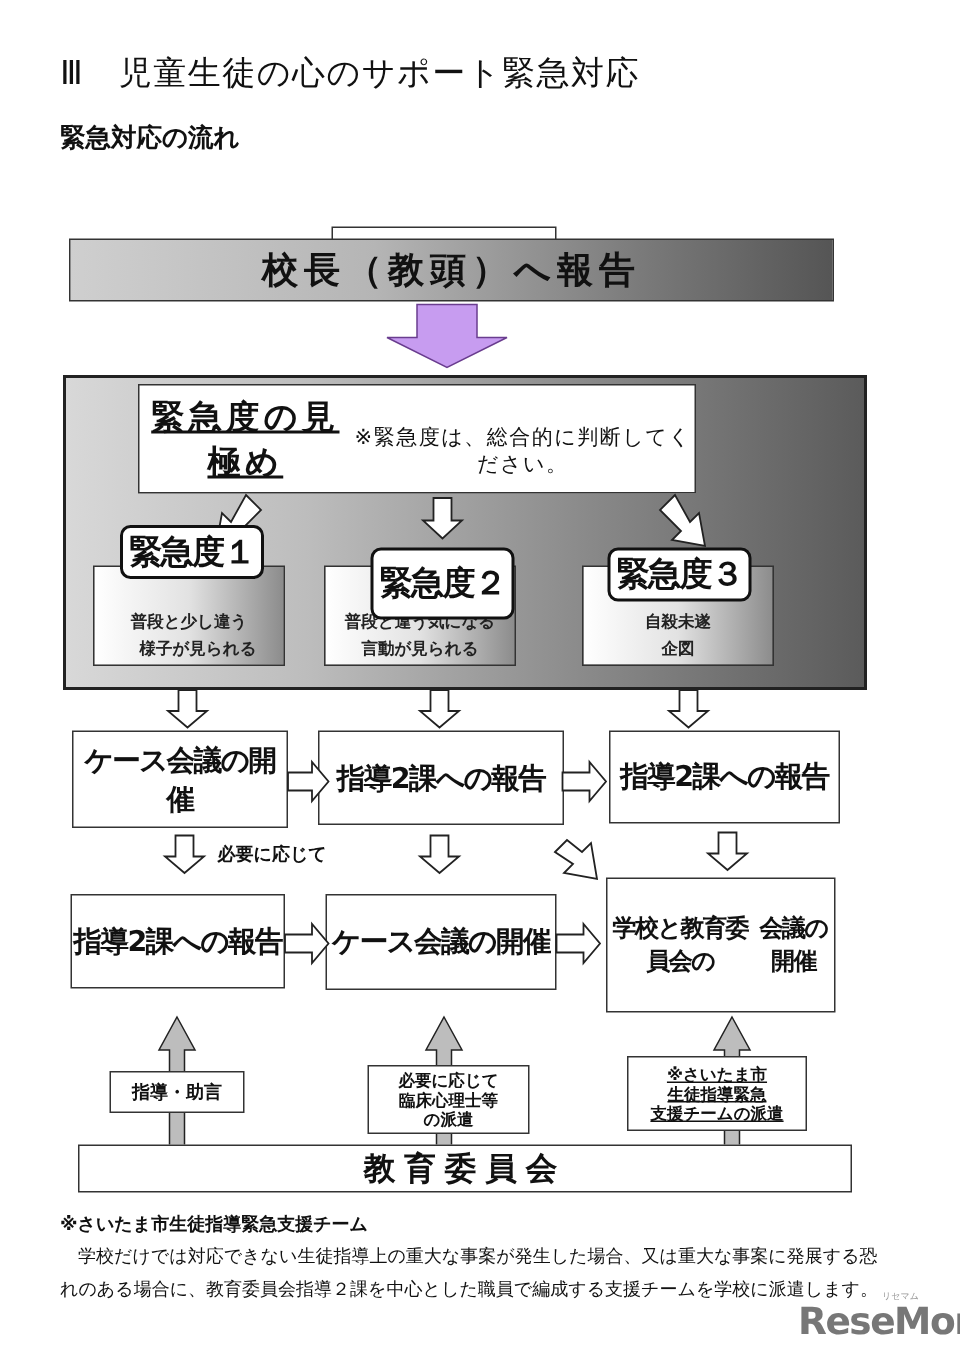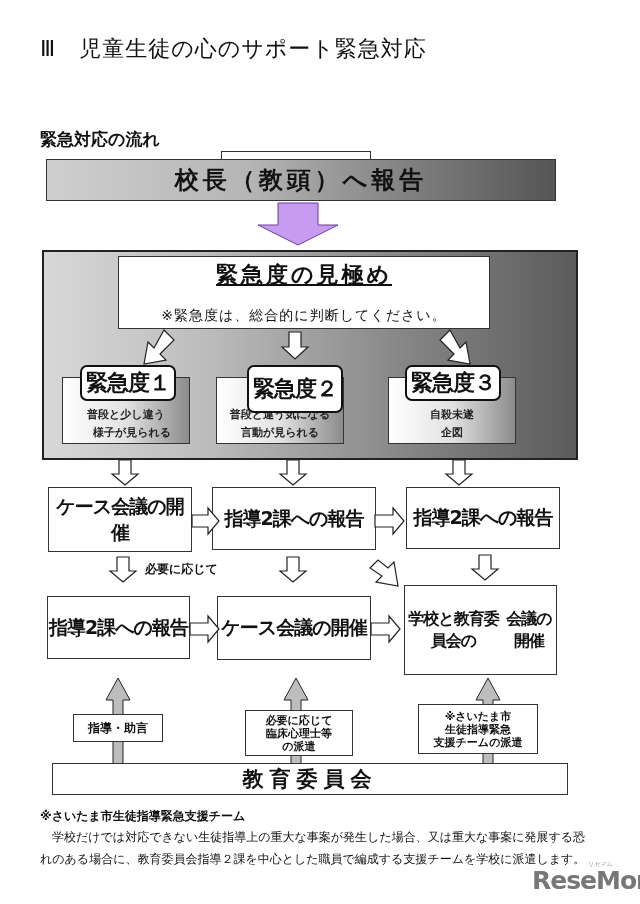--- a/index.html
+++ b/index.html
@@ -1,24 +1,24 @@
 <!DOCTYPE html>
 <html><head>
 <meta charset="utf-8">
 <style>
   html,body{margin:0;padding:0;background:#fff;}
   body{width:640px;height:904px;position:relative;overflow:hidden;font-family:"DejaVu Sans","Liberation Sans",sans-serif;color:#111;}
   .abs{position:absolute;}
   .title{left:40px;top:34px;font-size:22px;font-weight:normal;letter-spacing:1px;}
-  .subtitle{left:40px;top:80px;font-size:17px;font-weight:bold;margin-top:48px;}
+  .subtitle{left:40px;top:80px;font-size:17px;font-weight:bold;}
   .box{position:absolute;border:1.5px solid #333;background:#fff;box-sizing:border-box;display:flex;align-items:center;justify-content:center;text-align:center;}
   .crisis{left:221px;top:115px;width:150px;height:39px;font-size:20px;font-style:italic;font-weight:bold;margin-top:36px;}
   .report-bar{left:46px;top:159px;width:510px;height:42px;background:linear-gradient(90deg,#cfcfcf 0%,#b5b5b5 40%,#7a7a7a 75%,#555 100%);font-size:24px;font-weight:bold;letter-spacing:4px;}
   .panel{left:42px;top:250px;width:536px;height:210px;border:2px solid #222;background:linear-gradient(90deg,#d8d8d8 0%,#bdbdbd 30%,#8a8a8a 65%,#5b5b5b 100%);box-sizing:border-box;}
-  .assess{left:118px;top:256px;width:372px;height:73px;flex-direction:column;}
+  .assess{left:92px;top:256px;width:372px;height:73px;flex-direction:row;}
   .assess-title{font-size:22px;font-weight:bold;text-decoration:underline;letter-spacing:3px;}
   .assess-note{font-size:14px;margin-top:17px;letter-spacing:1px;}
   .level-card{position:absolute;border:1.5px solid #333;box-sizing:border-box;background:linear-gradient(90deg,#fff 0%,#e2e2e2 50%,#8c8c8c 100%);}
   .level-tag{position:absolute;background:#fff;border:2px solid #111;border-radius:7px;font-weight:900;font-size:22px;display:flex;align-items:center;justify-content:center;letter-spacing:-1px;box-sizing:border-box;}
   .level-desc{position:absolute;left:0;right:0;text-align:center;font-size:11px;line-height:18px;font-weight:bold;color:#222;}
   .flow{font-size:19px;font-weight:900;letter-spacing:-1px;}
   .flow3{font-size:16px;font-weight:900;line-height:22px;letter-spacing:-1px;}
   .label-small{font-size:11px;font-weight:900;line-height:13px;}
   .board{left:52px;top:763px;width:516px;height:32px;font-size:21px;font-weight:900;letter-spacing:6px;}
   .note-head{left:40px;top:808px;font-size:12px;font-weight:bold;}
@@ -54,21 +54,21 @@
   <polygon points="7,0 19,0 19,15 26,15 13,27 0,15 7,15" fill="#fff" stroke="#222" stroke-width="1.2"></polygon>
 </svg>
 <svg style="left:440px;top:330px;" width="36" height="36">
   <polygon points="10,0 0,10 14,24 8,30 30,34 26,12 20,18" fill="#fff" stroke="#222" stroke-width="1.2"></polygon>
 </svg>
 
 <div class="level-card" style="left:62px;top:377px;width:128px;height:67px;">
   <div class="level-desc" style="top:28px;">普段と少し違う</div>
   <div class="level-desc" style="top:46px;margin-left:12px;">様子が見られる</div>
 </div>
-<div class="level-tag" style="left:80px;top:365px;width:96px;height:36px;">緊急度１</div>
+<div class="level-tag" style="left:80px;top:350px;width:96px;height:36px;">緊急度１</div>
 
 <div class="level-card" style="left:216px;top:377px;width:128px;height:67px;">
   <div class="level-desc" style="top:28px;">普段と違う気になる</div>
   <div class="level-desc" style="top:46px;">言動が見られる</div>
 </div>
 <div class="level-tag" style="left:247px;top:365px;width:96px;height:48px;">緊急度２</div>
 
 <div class="level-card" style="left:388px;top:377px;width:128px;height:67px;">
   <div class="level-desc" style="top:28px;">自殺未遂</div>
   <div class="level-desc" style="top:46px;">企図</div>
@@ -133,21 +133,21 @@
 <svg style="left:476px;top:678px;" width="24" height="86">
     <polygon points="12,0 24,22 17,22 17,86 7,86 7,22 0,22" fill="#bdbdbd" stroke="#222" stroke-width="1"></polygon>
   </svg>
 
 <div class="box label-small" style="left:73px;top:714px;width:90px;height:28px;font-size:12px;">指導・助言</div>
 <div class="box label-small" style="left:245px;top:710px;width:108px;height:46px;flex-direction:column;">
   <div>必要に応じて</div>
   <div>臨床心理士等</div>
   <div>の派遣</div>
 </div>
-<div class="box label-small" style="left:418px;top:704px;width:120px;height:50px;flex-direction:column;">
+<div class="box label-small" style="left:418px;top:704px;width:120px;height:50px;flex-direction:column;text-decoration:underline;">
   <div>※さいたま市</div>
   <div>生徒指導緊急</div>
   <div>支援チームの派遣</div>
 </div>
 
 <div class="box board">教育委員会</div>
 
 <div class="abs note-head">※さいたま市生徒指導緊急支援チーム</div>
 <div class="abs note-body">学校だけでは対応できない生徒指導上の重大な事案が発生した場合、又は重大な事案に発展する恐れのある場合に、教育委員会指導２課を中心とした職員で編成する支援チームを学校に派遣します。</div>
 

